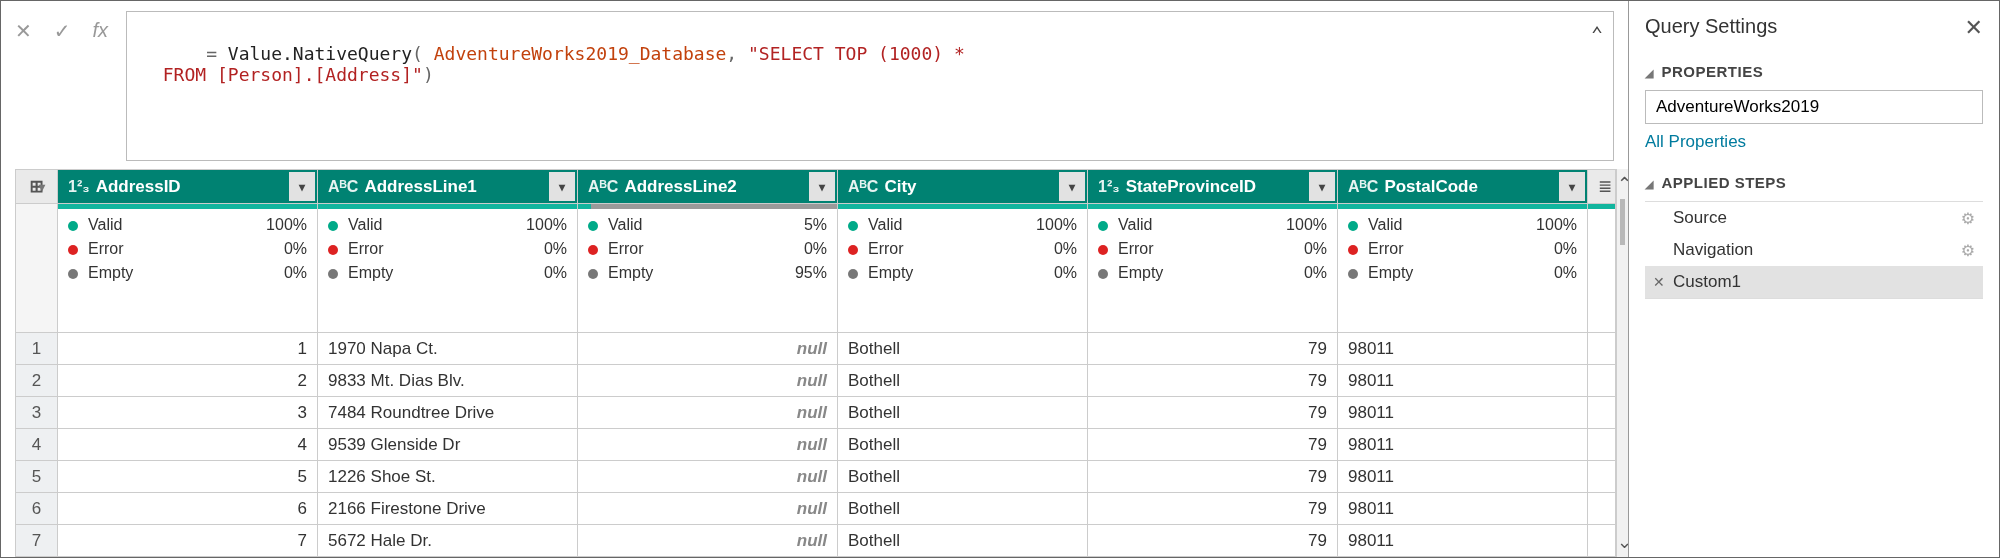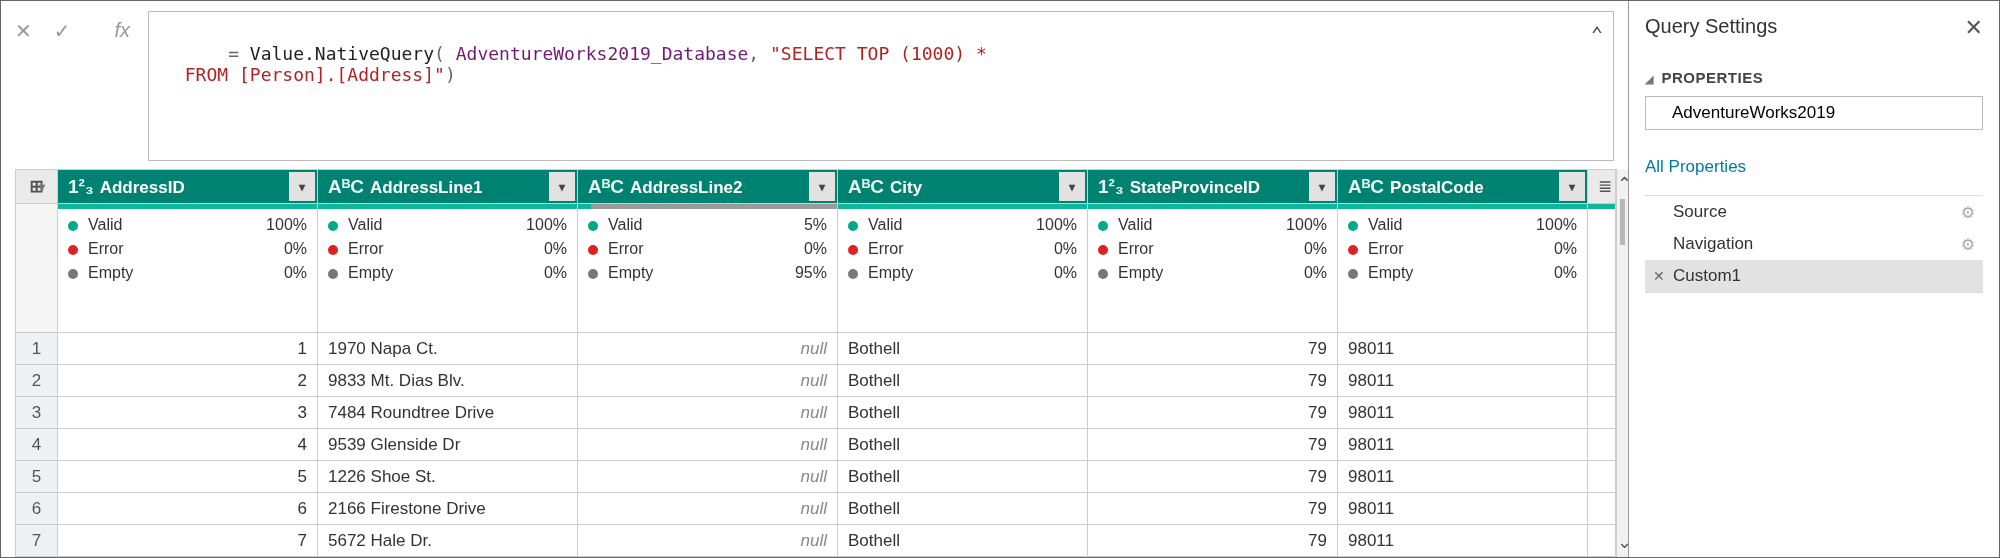--- a/index.html
+++ b/index.html
@@ -25,37 +25,37 @@
   display: flex;
   align-items: flex-start;
   padding: 10px 14px 0 14px;
 }
 .formula-icons {
   display: flex;
   gap: 22px;
   padding-top: 8px;
 }
 .formula-icons span { color: #999; font-size: 20px; cursor: pointer; }
-.fx { font-style: italic; color: #666; font-size: 18px; margin-left: 22px; }
+.fx { font-style: italic; color: #666; font-size: 18px; }
 .formula-box {
   flex: 1;
   margin-left: 18px;
   border: 1px solid #bbb;
   background: #fff;
   min-height: 150px;
   padding: 10px 14px;
   font-family: Consolas, monospace;
   font-size: 18px;
   white-space: pre-wrap;
   position: relative;
 }
 .tok-eq { color:#666; }
 .tok-fn { color:#222; }
 .tok-paren { color:#666; }
-.tok-ident { color:#701a75; }
+.tok-ident { color:#c2410c; }
 .tok-str { color:#B22222; }
 .formula-caret {
   position: absolute;
   right: 10px;
   top: 10px;
   color:#444;
   font-size: 20px;
   cursor: pointer;
 }
 .grid-wrap {
@@ -75,21 +75,21 @@
   color: #fff;
   font-weight: 600;
   font-size: 17px;
   border: 1px solid #ccc;
   padding: 4px 10px;
   text-align: left;
   height: 34px;
   white-space: nowrap;
   position: relative;
 }
-.header-row th .type-ico { font-size: 19px; color: #e5f3f1; margin-right:6px; }
+.header-row th .type-ico { font-size: 16px; color: #e5f3f1; margin-right:6px; }
 .header-row th .filter-btn {
   position:absolute; right:2px; top:2px; bottom:2px; width:26px;
   background:#e2e2e2; color:#444; display:flex; align-items:center; justify-content:center;
   cursor:pointer; font-size:12px;
 }
 .header-row th.corner { background:#eaeaea; color:#555; width:42px; text-align:center; }
 .header-row th.corner .filter-btn{ background:transparent; color:#777;}
 .header-row th.end { width:28px; background:#eaeaea; color:#555; text-align:center; font-weight:normal;}
 .profile-row td {
   border: 1px solid #ccc;
@@ -111,21 +111,21 @@
 .profile-bar.partial { background: linear-gradient(to right, #11b59e 5%, #9a9a9a 5%); }
 .data-row td {
   border:1px solid #ccc;
   padding:4px 10px;
   font-size:17px;
   height:32px;
   white-space: nowrap;
 }
 .data-row td.rownum { background:#eef0f2; text-align:center; color:#555; }
 .data-row td.num { text-align:right; }
-.data-row td.null { color:#888; font-style:italic; text-align:right;}
+.data-row td.null { color:#888; font-style:italic; text-align:right;font-weight:bold;}
 .scrollbar {
   width: 24px;
   margin-left:auto;
   background:#f1f1f1;
   border-left:1px solid #ccc;
   position:relative;
 }
 .scrollbar .arrow { position:absolute; left:0; right:0; text-align:center; font-size:18px; color:#555; cursor:pointer;}
 .scrollbar .arrow.up{ top:4px;} .scrollbar .arrow.down{ bottom:4px;}
 .scrollbar .thumb{ position:absolute; top:30px; height:46px; left:3px; right:3px; background:#b8b8b8; }
@@ -138,26 +138,26 @@
   display:flex;
   flex-direction: column;
 }
 .right-pane h1 {
   font-size:20px; font-weight:400; color:#333; display:flex; justify-content:space-between; align-items:flex-start;
   margin-bottom:18px;
 }
 .right-pane h1 .close { font-size:22px; color:#555; cursor:pointer; }
 .section-head {
   font-size:15px; font-weight:700; color:#444; letter-spacing:0.5px;
-  margin: 10px 0 10px 0;
+  margin: 4px 0 10px 0;
 }
 .section-head::before { content:"◢ "; font-size:11px; color:#777; margin-right:4px;}
 .prop-label { font-size:16px; color:#666; margin-bottom:4px;}
 .prop-input {
-  width:100%; border:1px solid #bbb; padding:6px 26px; font-size:17px; margin-bottom:27px;
+  width:100%; border:1px solid #bbb; padding:6px 10px; font-size:17px; margin-bottom:8px;
 }
 .all-props { color:#007b9e; font-size:17px; margin-bottom:18px; cursor:pointer;}
 .steps-list { border:1px solid #ddd; border-left:none; border-right:none; }
 .step {
   display:flex; align-items:center; padding:6px 8px 6px 28px; cursor:pointer;
   font-size:17px; position:relative;
 }
 .step .gear { margin-left:auto; color:#aaa; font-size:16px;}
 .step.selected { background:#e2e2e2; }
 .step.selected::before { content:"✕"; position:absolute; left:8px; color:#666; font-size:14px;}
@@ -380,20 +380,21 @@
 <div class="right-pane">
   <h1>
     <span>Query Settings</span>
     <span class="close">✕</span>
   </h1>
 
   <div class="section-head">PROPERTIES</div>
   <input class="prop-input" value="AdventureWorks2019" style="">
   <div class="all-props">All Properties</div>
 
+  <div class="section-head">APPLIED STEPS</div>
   <div class="steps-list" id="steps">
       <div class="step">
         <span>Source</span>
         <span class="gear">⚙</span>
       </div>
       <div class="step">
         <span>Navigation</span>
         <span class="gear">⚙</span>
       </div>
       <div class="step selected">

